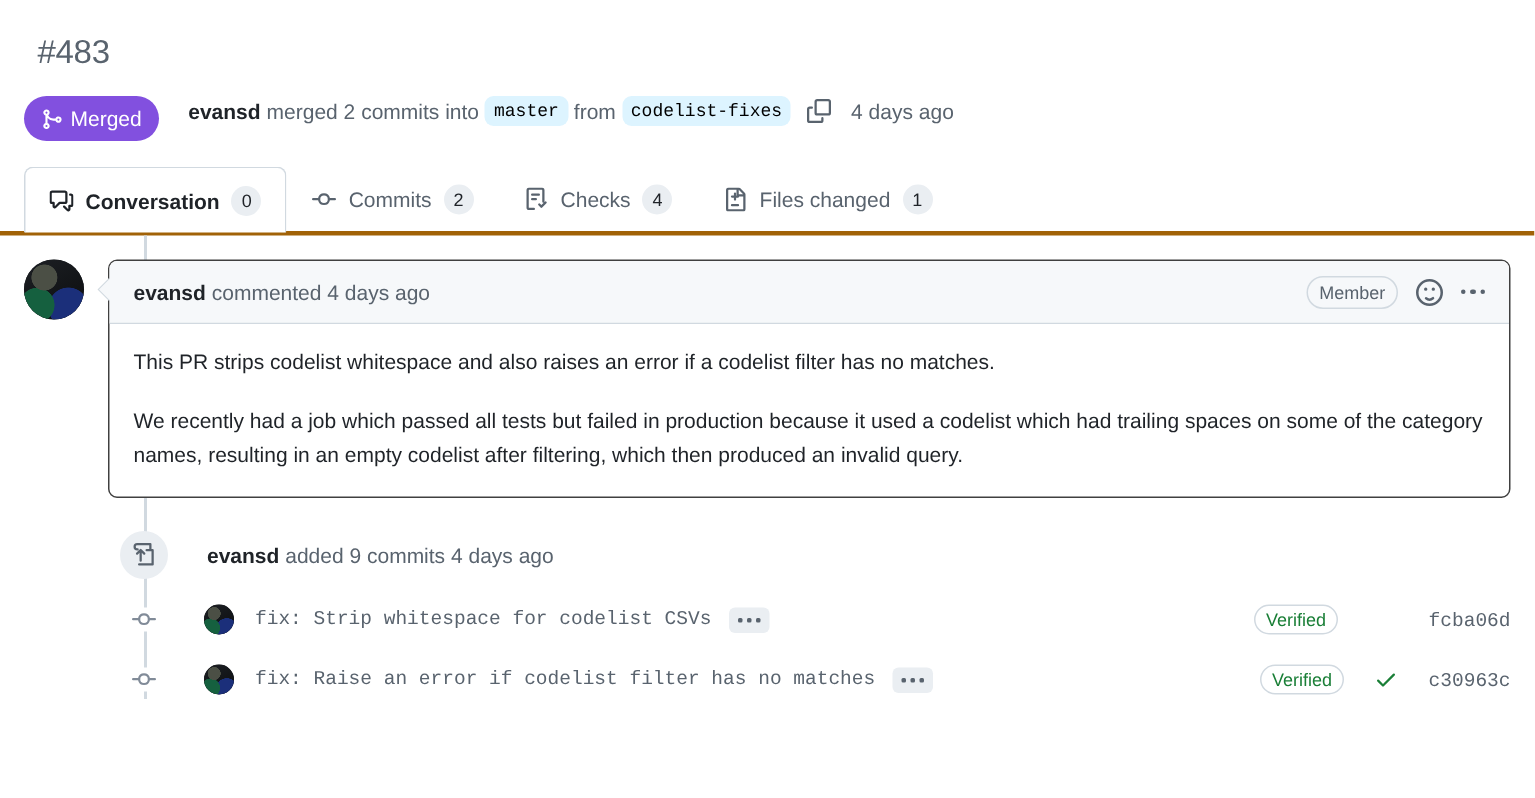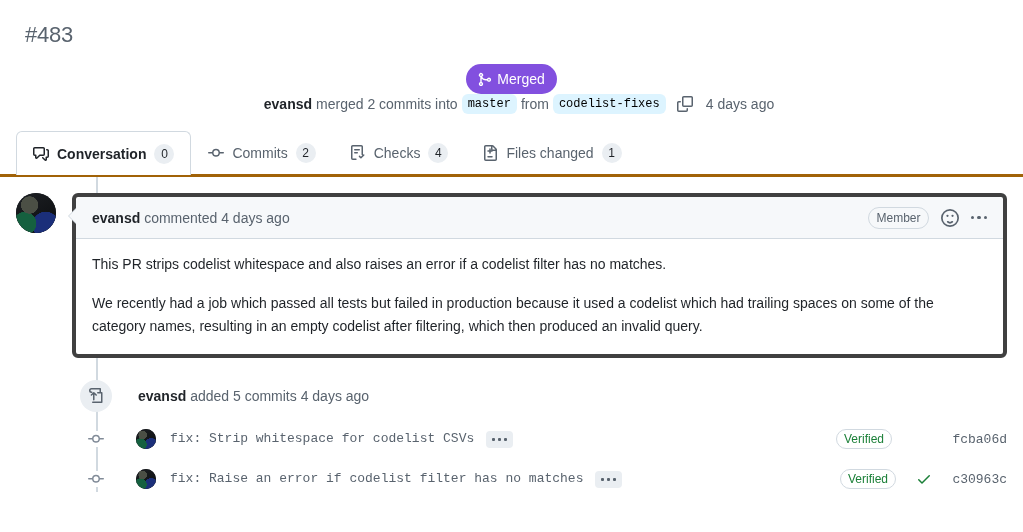--- a/index.html
+++ b/index.html
@@ -23,23 +23,23 @@
     font-size: 31px; line-height: 38px; font-weight: 400;
     color: #1f2328; letter-spacing: -0.2px;
   }
   .pr-number {
     font-size: 22px; line-height: 38px; font-weight: 400;
     color: #59636e; margin-left: 9px; letter-spacing: -0.2px;
   }
 
   
   .state-row {
-    display: flex; align-items: center;
+    display: flex; align-items: flex-start;
     padding: 10px 16px 0 16px;
-    font-size: 14px; color: #59636e; flex-direction: column;
+    font-size: 14px; color: #59636e;
   }
   .state-badge {
     display: inline-flex; align-items: center; gap: 5px;
     background: #8250df; color: #ffffff;
     border-radius: 2em; padding: 5px 12px 5px 11px;
     font-size: 14px; line-height: 20px; font-weight: 500;
     white-space: nowrap;
   }
   .state-badge svg { display: block; }
   .merge-meta {
@@ -125,21 +125,21 @@
   }
   .avatar .a1 { position:absolute; inset:0; background:
       radial-gradient(circle at 34% 30%, #4b4f45 0 22%, rgba(0,0,0,0) 23%),
       radial-gradient(circle at 22% 76%, #15603f 0 26%, rgba(0,0,0,0) 27%),
       radial-gradient(circle at 74% 80%, #1b2f7a 0 30%, rgba(0,0,0,0) 31%),
       linear-gradient(150deg, #1d2024 0%, #121417 60%, #0c0e10 100%);
   }
 
   .comment-box {
     flex: 1 1 auto;
-    border: 4px solid #404040;
+    border: 1px solid #404040;
     border-radius: 6px;
     background: #ffffff;
     position: relative;
   }
   .comment-box::before {
     content: ""; position: absolute;
     left: -8px; top: 11px;
     width: 0; height: 0;
     border-top: 8px solid transparent;
     border-bottom: 8px solid transparent;
@@ -383,21 +383,21 @@
 
     <div class="event-row">
       <span class="event-icon">
         <svg width="16" height="16" viewBox="0 0 16 16" fill="currentColor" aria-hidden="true">
           <path d="M1 2.5A2.5 2.5 0 0 1 3.5 0h8.75a.75.75 0 0 1 .75.75v3.5a.75.75 0 0 1-1.5 0V1.5H3.5a1 1 0 0 0-.001 2H3.75a.75.75 0 0 1 0 1.5h-.25A2.5 2.5 0 0 1 1 2.5Zm1.854 5.1a.75.75 0 0 1 0-1.06l2.396-2.396a.75.75 0 0 1 1.06 0L8.707 6.54a.75.75 0 1 1-1.061 1.06l-1.116-1.115v5.265a.75.75 0 0 1-1.5 0V6.485L3.914 7.6a.75.75 0 0 1-1.06 0Z"></path>
           <path d="M9 4.75A.75.75 0 0 1 9.75 4h4a.75.75 0 0 1 .75.75v9.5a.75.75 0 0 1-.75.75h-9a.75.75 0 0 1 0-1.5H13v-8H9.75A.75.75 0 0 1 9 4.75Z"></path>
         </svg>
       </span>
       <span class="event-text">
         <span class="author">evansd</span>
-        <span>added 5 commits</span>
+        <span>added 9 commits</span>
         <span>4 days ago</span>
       </span>
     </div>
 
     <div class="commit-row">
       <span class="commit-node">
         <svg width="16" height="16" viewBox="0 0 16 16" fill="currentColor" aria-hidden="true">
           <path d="M11.93 8.5a4.002 4.002 0 0 1-7.86 0H.75a.75.75 0 0 1 0-1.5h3.32a4.002 4.002 0 0 1 7.86 0h3.32a.75.75 0 0 1 0 1.5Zm-1.43-.75a2.5 2.5 0 1 0-5 0 2.5 2.5 0 0 0 5 0Z"></path>
         </svg>
       </span>

